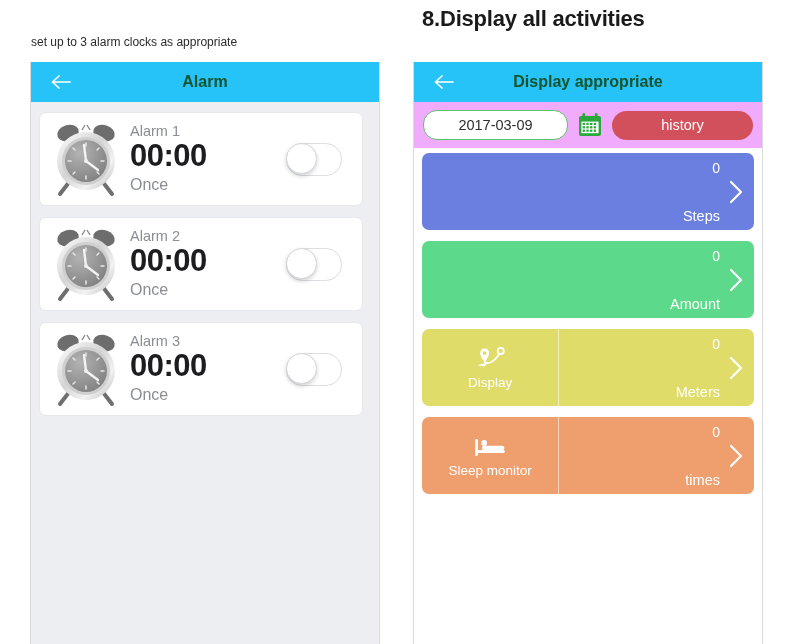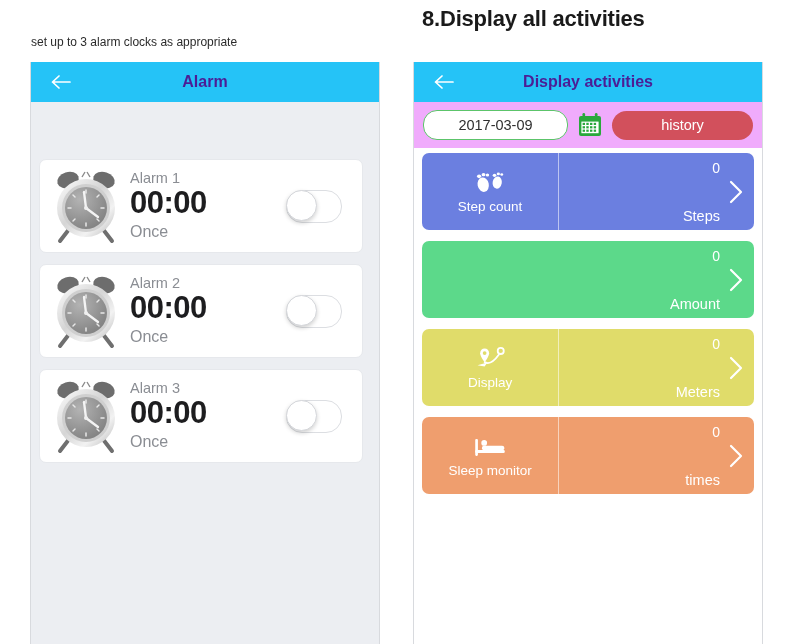--- a/index.html
+++ b/index.html
@@ -54,41 +54,40 @@
   .appbar {
     height: 40px;
     background: #25c3f7;
     display: flex;
     align-items: center;
     position: relative;
   }
   .appbar-title {
     flex: 1;
     text-align: center;
-    color: #4c1d95;
+    color: #14532d;
     font-size: 16px;
     font-weight: 700;
   }
   .back-btn {
     position: absolute;
     left: 18px;
     top: 50%;
     transform: translateY(-50%);
     width: 24px;
     height: 20px;
     display: flex;
     align-items: center;
     justify-content: center;
     cursor: pointer;
   }
 
   
   .alarm-list {
     padding: 10px 16px 0 8px;
-    margin-top: 47px;
   }
   .alarm-card {
     background: #ffffff;
     border: 1px solid #e6e8ec;
     border-radius: 7px;
     height: 94px;
     margin-bottom: 11px;
     display: flex;
     align-items: center;
     padding: 0 12px;
@@ -382,21 +381,21 @@
     <div class="sec-title" style="left:22px; top:6px;">8.Display all activities</div>
 
     <div class="phone white" style="left:13px; top:62px; width:348px; height:582px;">
 
       <div class="appbar">
         <div class="back-btn">
           <svg width="22" height="16" viewBox="0 0 22 16">
             <path d="M9 2 L2.5 8 L9 14 M2.5 8 H20" stroke="#ffffff" stroke-width="1.7" fill="none" stroke-linecap="round" stroke-linejoin="round"></path>
           </svg>
         </div>
-        <div class="appbar-title">Display activities</div>
+        <div class="appbar-title">Display appropriate</div>
       </div>
 
       <div class="date-row">
         <div class="date-field">2017-03-09</div>
         <div class="cal-ico">
           <svg width="26" height="26" viewBox="0 0 26 26">
             <rect x="5.5" y="1" width="2.6" height="5" rx="1.3" fill="#2aa83c"></rect>
             <rect x="17.9" y="1" width="2.6" height="5" rx="1.3" fill="#2aa83c"></rect>
             <rect x="2" y="4" width="22" height="20" rx="2" fill="#2aa83c"></rect>
             <rect x="4.4" y="9.6" width="17.2" height="11.6" fill="#ffffff"></rect>
@@ -415,33 +414,20 @@
                 <rect x="16.7" y="17.6" width="2.4" height="2.2"></rect>
             </g>
           </svg>
         </div>
         <div class="history-btn">history</div>
       </div>
 
       <div class="act-wrap">
 
         <div class="act-card" style="background:#6b7fe0;">
-          <div class="act-left">
-            <svg class="act-ico" viewBox="0 0 40 30">
-              <ellipse cx="12" cy="17" rx="6.6" ry="8.6" fill="#ffffff" transform="rotate(-12 12 17)"></ellipse>
-              <ellipse cx="7.2" cy="7.2" rx="2.5" ry="2.1" fill="#ffffff"></ellipse>
-              <ellipse cx="12.4" cy="5.2" rx="2.3" ry="2" fill="#ffffff"></ellipse>
-              <ellipse cx="17" cy="5.6" rx="2" ry="1.8" fill="#ffffff"></ellipse>
-              <ellipse cx="28.5" cy="14.5" rx="5.4" ry="7.2" fill="#ffffff" transform="rotate(10 28.5 14.5)"></ellipse>
-              <ellipse cx="25.3" cy="6" rx="2.1" ry="1.8" fill="#ffffff"></ellipse>
-              <ellipse cx="29.8" cy="4.3" rx="1.9" ry="1.7" fill="#ffffff"></ellipse>
-              <ellipse cx="33.8" cy="4.9" rx="1.7" ry="1.5" fill="#ffffff"></ellipse>
-            </svg>
-            <div class="act-label">Step count</div>
-          </div>
           <div class="act-right">
             <div class="act-value">0</div>
             <div class="act-unit">Steps</div>
           </div>
           <svg class="chev" viewBox="0 0 18 28">
             <path d="M4 4 L14 14 L4 24" stroke="#ffffff" stroke-width="2.2" fill="none" stroke-linecap="round" stroke-linejoin="round"></path>
           </svg>
         </div>
 
         <div class="act-card" style="background:#5cd98a;">

